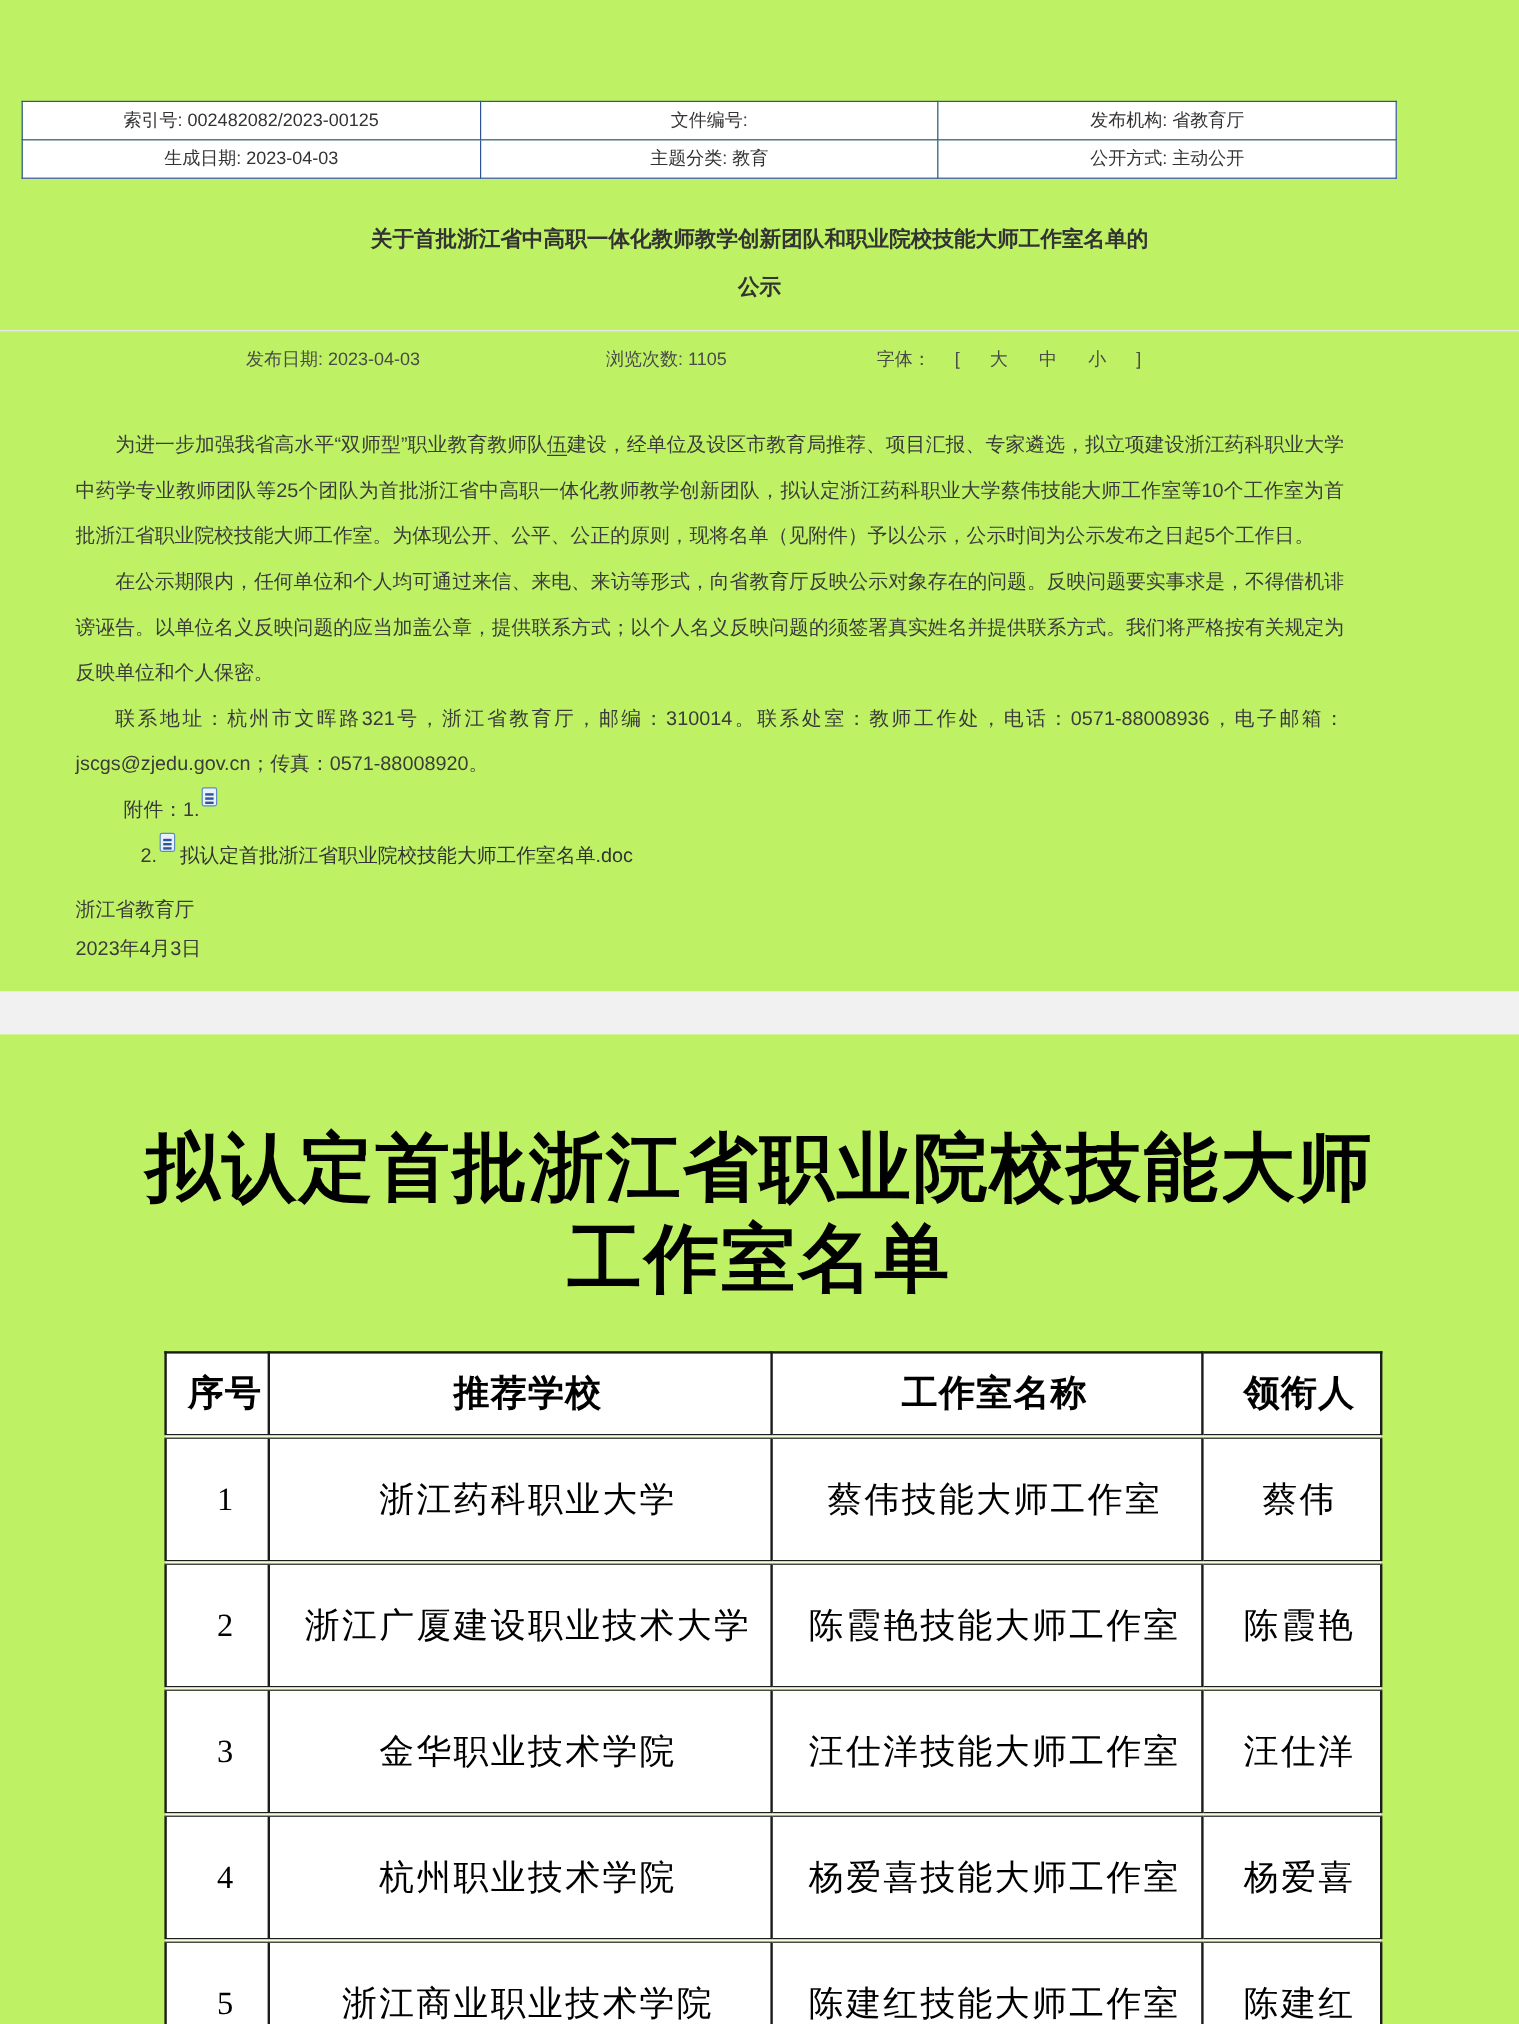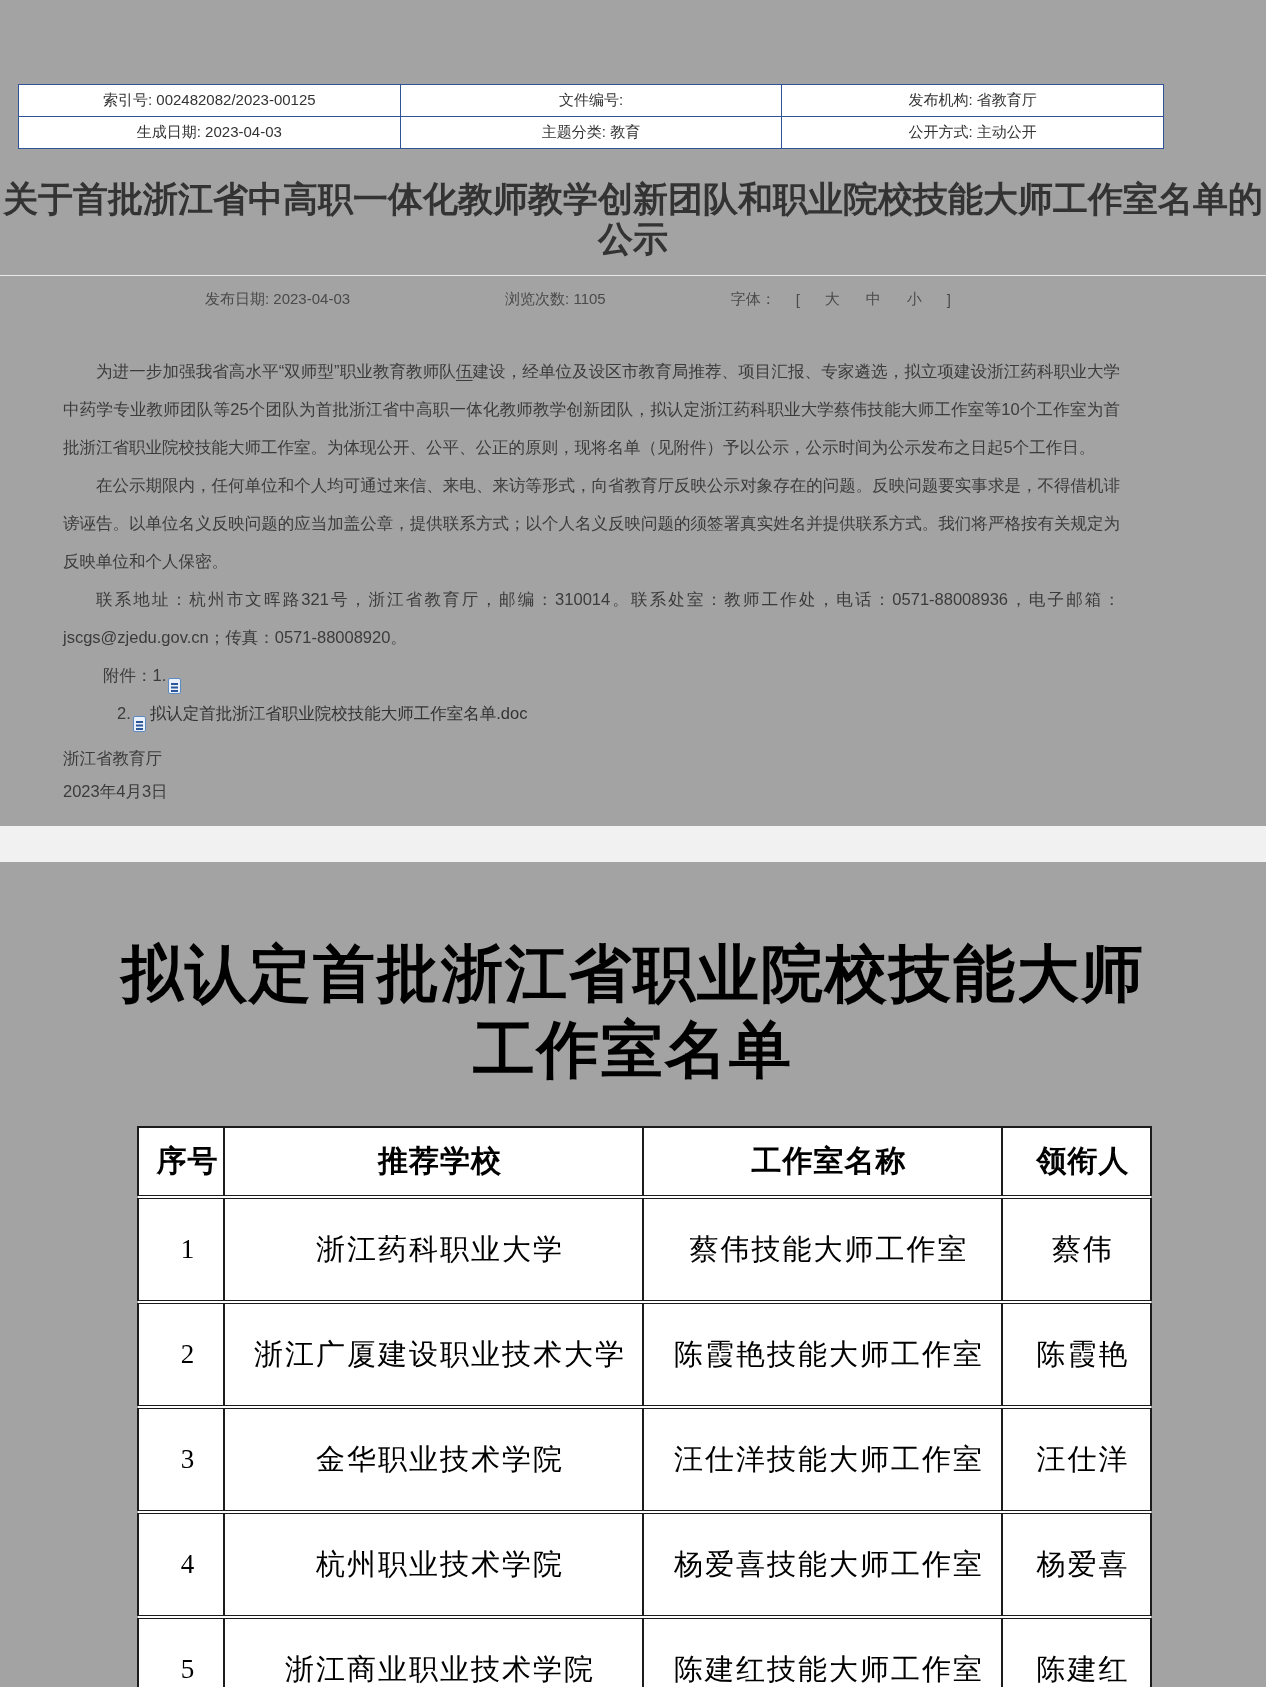--- a/index.html
+++ b/index.html
@@ -2,37 +2,37 @@
 <html><head>
 <meta charset="utf-8">
 <style>
   * { margin: 0; padding: 0; box-sizing: border-box; }
   html, body { background: #ffffff; }
   body {
     width: 1266px; height: 1687px; overflow: hidden;
     font-family: "Liberation Sans", "DejaVu Sans", sans-serif;
     color: #333;
   }
-  .page { position: relative; width: 1266px; height: 1687px; overflow: hidden; background: #a3a3a3; }
+  .page { position: relative; width: 1266px; height: 1687px; overflow: hidden; background: #bef264; }
 
   
   .meta-table {
     width: 1146px; margin: 84px 0 0 18px;
     border-collapse: collapse; table-layout: fixed;
   }
   .meta-table td {
     border: 1px solid #2f5496;
     height: 32px; text-align: center; vertical-align: middle;
     font-size: 15px; color: #333; background: #fff;
   }
 
   
   .page-title {
     margin-top: 30px; text-align: center;
-    font-size: 35px; font-weight: bold; color: #333; line-height: 40px;
+    font-size: 18px; font-weight: bold; color: #333; line-height: 40px;
   }
 
   .divider { border: none; border-top: 1px solid #e8e8e8; margin-top: 16px; }
 
   
   .info-row {
     display: flex; align-items: center;
     margin-top: 12px; padding-left: 205px;
     font-size: 15px; color: #4a4a4a; height: 22px;
   }
@@ -44,21 +44,21 @@
   
   .article {
     margin-top: 42px; padding: 0 146px 0 63px;
     font-size: 16.5px; line-height: 38px; color: #3b3b3b;
     text-align: justify;
   }
   .para { text-indent: 2em; }
   .u-char { text-decoration: underline; text-underline-offset: 3px; }
 
   .attachments { margin-top: 0; }
-  .att-line { display: flex; align-items: flex-end; line-height: 38px; }
+  .att-line { display: flex; align-items: flex-start; line-height: 38px; }
   .att-line-1 { margin-left: 40px; }
   .att-line-2 { margin-left: 54px; }
   .doc-icon {
     display: inline-block; width: 13px; height: 16px;
     border: 1px solid #5b8ac5; border-radius: 2px; background: #eaf1fb;
     position: relative; margin: 0 4px 0 2px; flex: 0 0 auto;
   }
   .doc-icon::before {
     content: ""; position: absolute; left: 2px; top: 4px; width: 7px; height: 1.5px;
     background: #2b579a; box-shadow: 0 3.5px 0 #2b579a, 0 7px 0 #2b579a;

